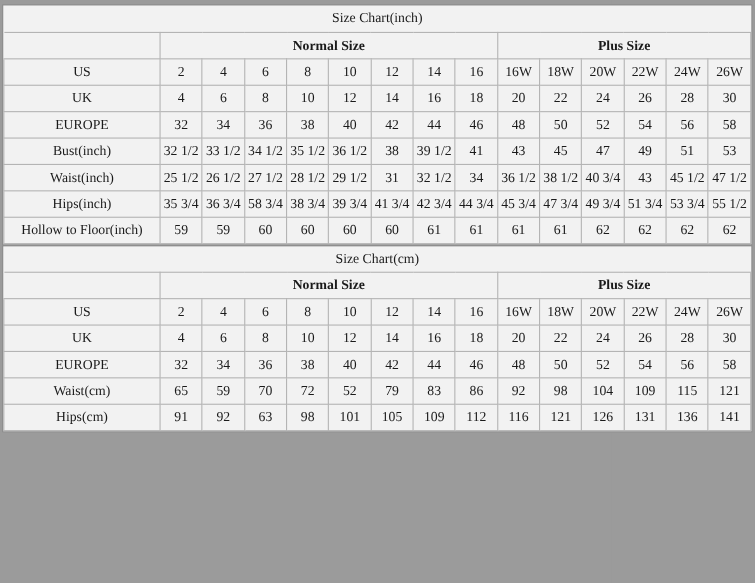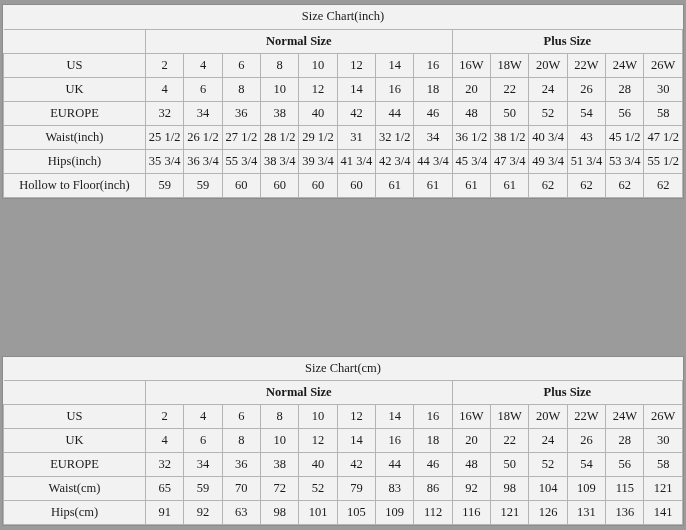--- a/index.html
+++ b/index.html
@@ -12,21 +12,21 @@
     background: #9b9b9b;
     font-family: "Liberation Serif", serif;
     overflow: hidden;
   }
   .page {
     width: 556px;
     height: 530px;
     box-sizing: border-box;
     display: flex;
     flex-direction: column;
-    justify-content: space-between;
+    justify-content: flex-start;
     padding: 4px 2px 4px 2px;
     background: #9b9b9b;
   }
   .chart-block {
     width: 682px;
     margin: 0 auto;
     background: #f2f2f2;
     border: 1px solid #8c8c8c;
     box-sizing: border-box;
   }
@@ -142,41 +142,58 @@
           <td class="val">44</td>
           <td class="val">46</td>
           <td class="val">48</td>
           <td class="val">50</td>
           <td class="val">52</td>
           <td class="val">54</td>
           <td class="val">56</td>
           <td class="val">58</td>
         </tr>
         <tr>
+          <td class="rowlabel">Bust(inch)</td>
+          <td class="val">32 1/2</td>
+          <td class="val">33 1/2</td>
+          <td class="val">34 1/2</td>
+          <td class="val">35 1/2</td>
+          <td class="val">36 1/2</td>
+          <td class="val">38</td>
+          <td class="val">39 1/2</td>
+          <td class="val">41</td>
+          <td class="val">43</td>
+          <td class="val">45</td>
+          <td class="val">47</td>
+          <td class="val">49</td>
+          <td class="val">51</td>
+          <td class="val">53</td>
+        </tr>
+        <tr>
           <td class="rowlabel">Waist(inch)</td>
           <td class="val">25 1/2</td>
           <td class="val">26 1/2</td>
           <td class="val">27 1/2</td>
           <td class="val">28 1/2</td>
           <td class="val">29 1/2</td>
           <td class="val">31</td>
           <td class="val">32 1/2</td>
           <td class="val">34</td>
           <td class="val">36 1/2</td>
           <td class="val">38 1/2</td>
           <td class="val">40 3/4</td>
           <td class="val">43</td>
           <td class="val">45 1/2</td>
           <td class="val">47 1/2</td>
         </tr>
         <tr>
           <td class="rowlabel">Hips(inch)</td>
           <td class="val">35 3/4</td>
           <td class="val">36 3/4</td>
-          <td class="val">55 3/4</td>
+          <td class="val">58 3/4</td>
           <td class="val">38 3/4</td>
           <td class="val">39 3/4</td>
           <td class="val">41 3/4</td>
           <td class="val">42 3/4</td>
           <td class="val">44 3/4</td>
           <td class="val">45 3/4</td>
           <td class="val">47 3/4</td>
           <td class="val">49 3/4</td>
           <td class="val">51 3/4</td>
           <td class="val">53 3/4</td>

